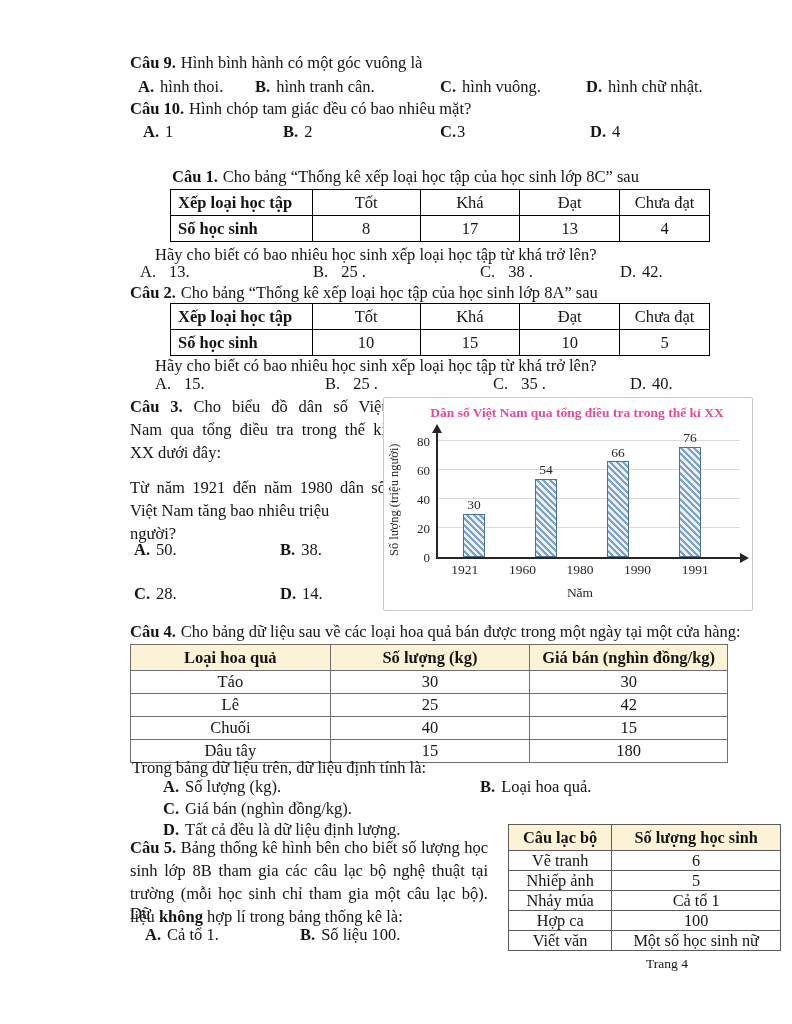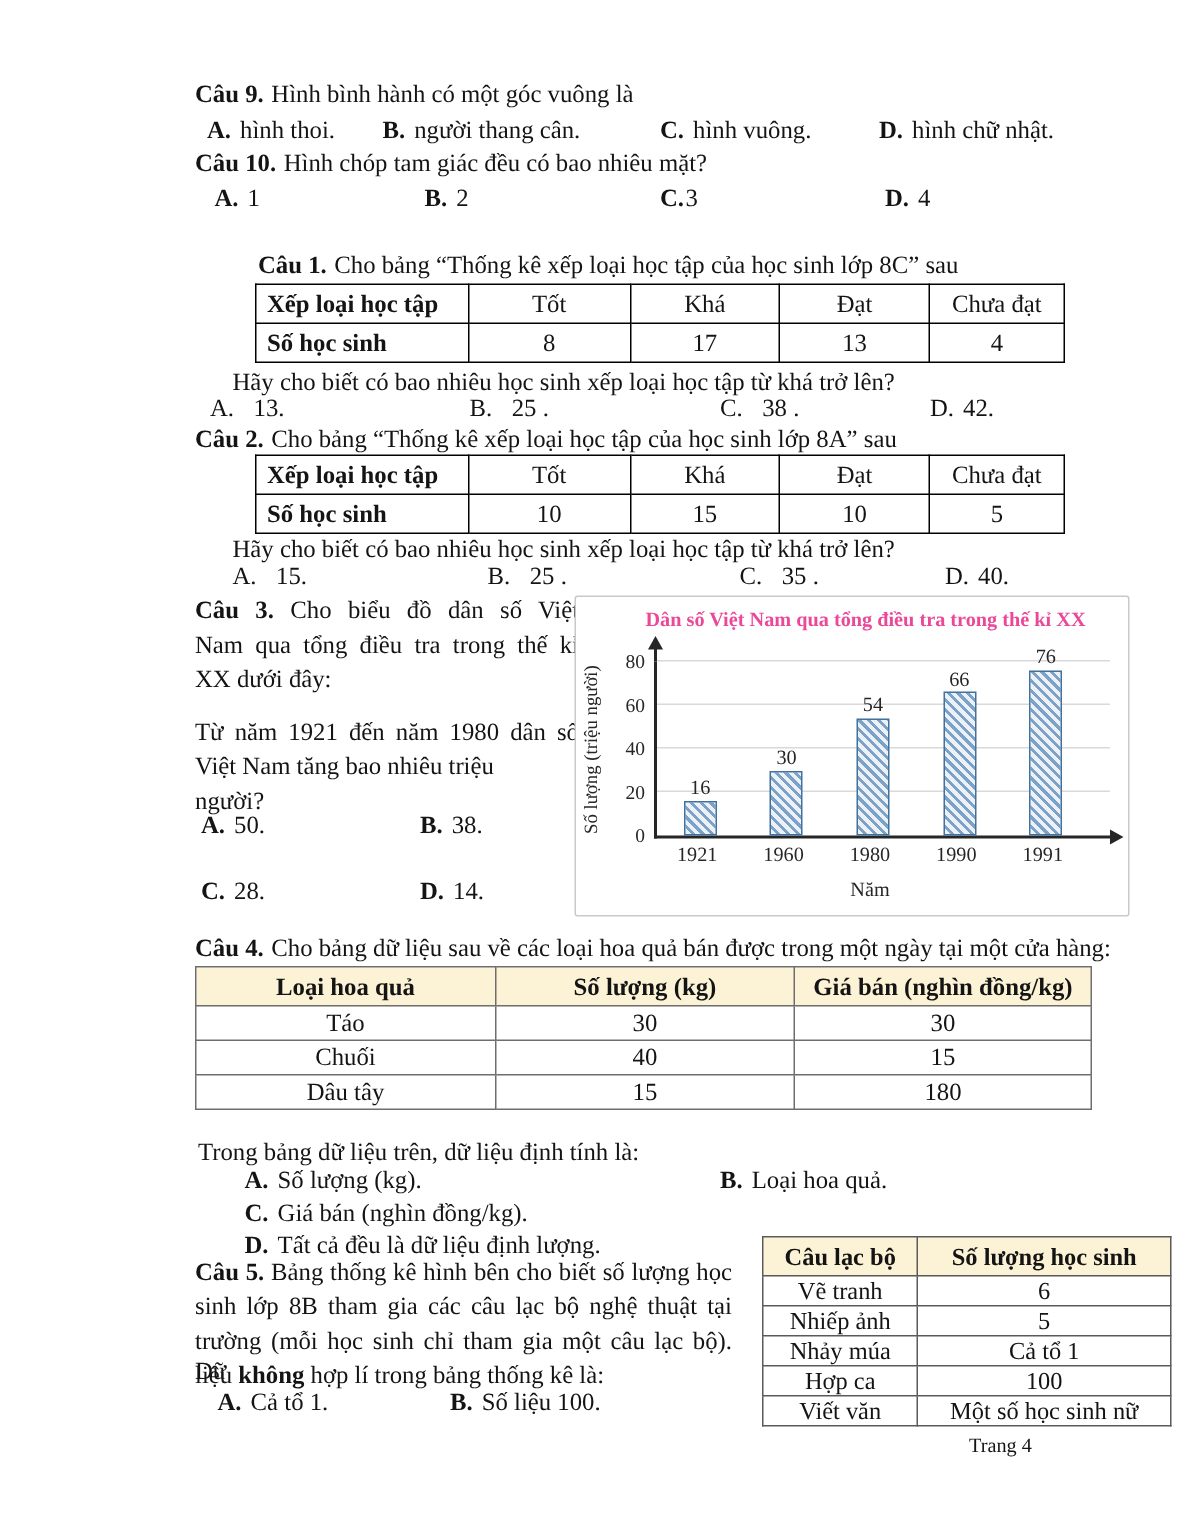--- a/index.html
+++ b/index.html
@@ -66,21 +66,21 @@
 </head>
 <body>
 
 <div class="page">
 
   <div class="abs qline nw" style="left:130px;top:53px;">
     <b>Câu 9.</b><span>Hình bình hành có một góc vuông là</span>
   </div>
   <div class="optrow" style="top:77px;">
     <span class="opt" style="left:138px;"><span class="kb">A.</span><span>hình thoi.</span></span>
-    <span class="opt" style="left:255px;"><span class="kb">B.</span><span>người thang cân.</span></span>
+    <span class="opt" style="left:255px;"><span class="kb">B.</span><span>hình tranh cân.</span></span>
     <span class="opt" style="left:440px;"><span class="kb">C.</span><span>hình vuông.</span></span>
     <span class="opt" style="left:586px;"><span class="kb">D.</span><span>hình chữ nhật.</span></span>
   </div>
 
   <div class="abs qline nw" style="left:130px;top:99px;text-align:right;">
     <b>Câu 10.</b><span>Hình chóp tam giác đều có bao nhiêu mặt?</span>
   </div>
   <div class="optrow" style="top:122px;">
     <span class="opt" style="left:143px;"><span class="kb">A.</span><span>1</span></span>
     <span class="opt" style="left:283px;"><span class="kb">B.</span><span>2</span></span>
@@ -191,24 +191,20 @@
     <div class="chart-plot">
       <div class="yext"></div>
       <div class="yarrow"></div>
       <div class="xext"></div>
       <div class="xarrow"></div>
     <div class="gridline" style="bottom: 25%;"></div>
         <div class="gridline" style="bottom: 50%;"></div>
         <div class="gridline" style="bottom: 75%;"></div>
         <div class="gridline" style="bottom: 100%;"></div>
         <div class="bars">
-          <div class="slot">
-            <div class="blabel">16</div>
-            <div class="bar" style="height: 20%;"></div>
-          </div>
           <div class="slot">
             <div class="blabel">30</div>
             <div class="bar" style="height: 37.5%;"></div>
           </div>
           <div class="slot">
             <div class="blabel">54</div>
             <div class="bar" style="height: 67.5%;"></div>
           </div>
           <div class="slot">
             <div class="blabel">66</div>
@@ -244,20 +240,25 @@
       <th>Loại hoa quả</th>
       <th>Số lượng (kg)</th>
       <th>Giá bán (nghìn đồng/kg)</th>
     </tr>
     <tr>
       <td>Táo</td>
       <td>30</td>
       <td>30</td>
     </tr>
     <tr>
+      <td>Lê</td>
+      <td>25</td>
+      <td>42</td>
+    </tr>
+    <tr>
       <td>Chuối</td>
       <td>40</td>
       <td>15</td>
     </tr>
     <tr>
       <td>Dâu tây</td>
       <td>15</td>
       <td>180</td>
     </tr>
   </tbody>

